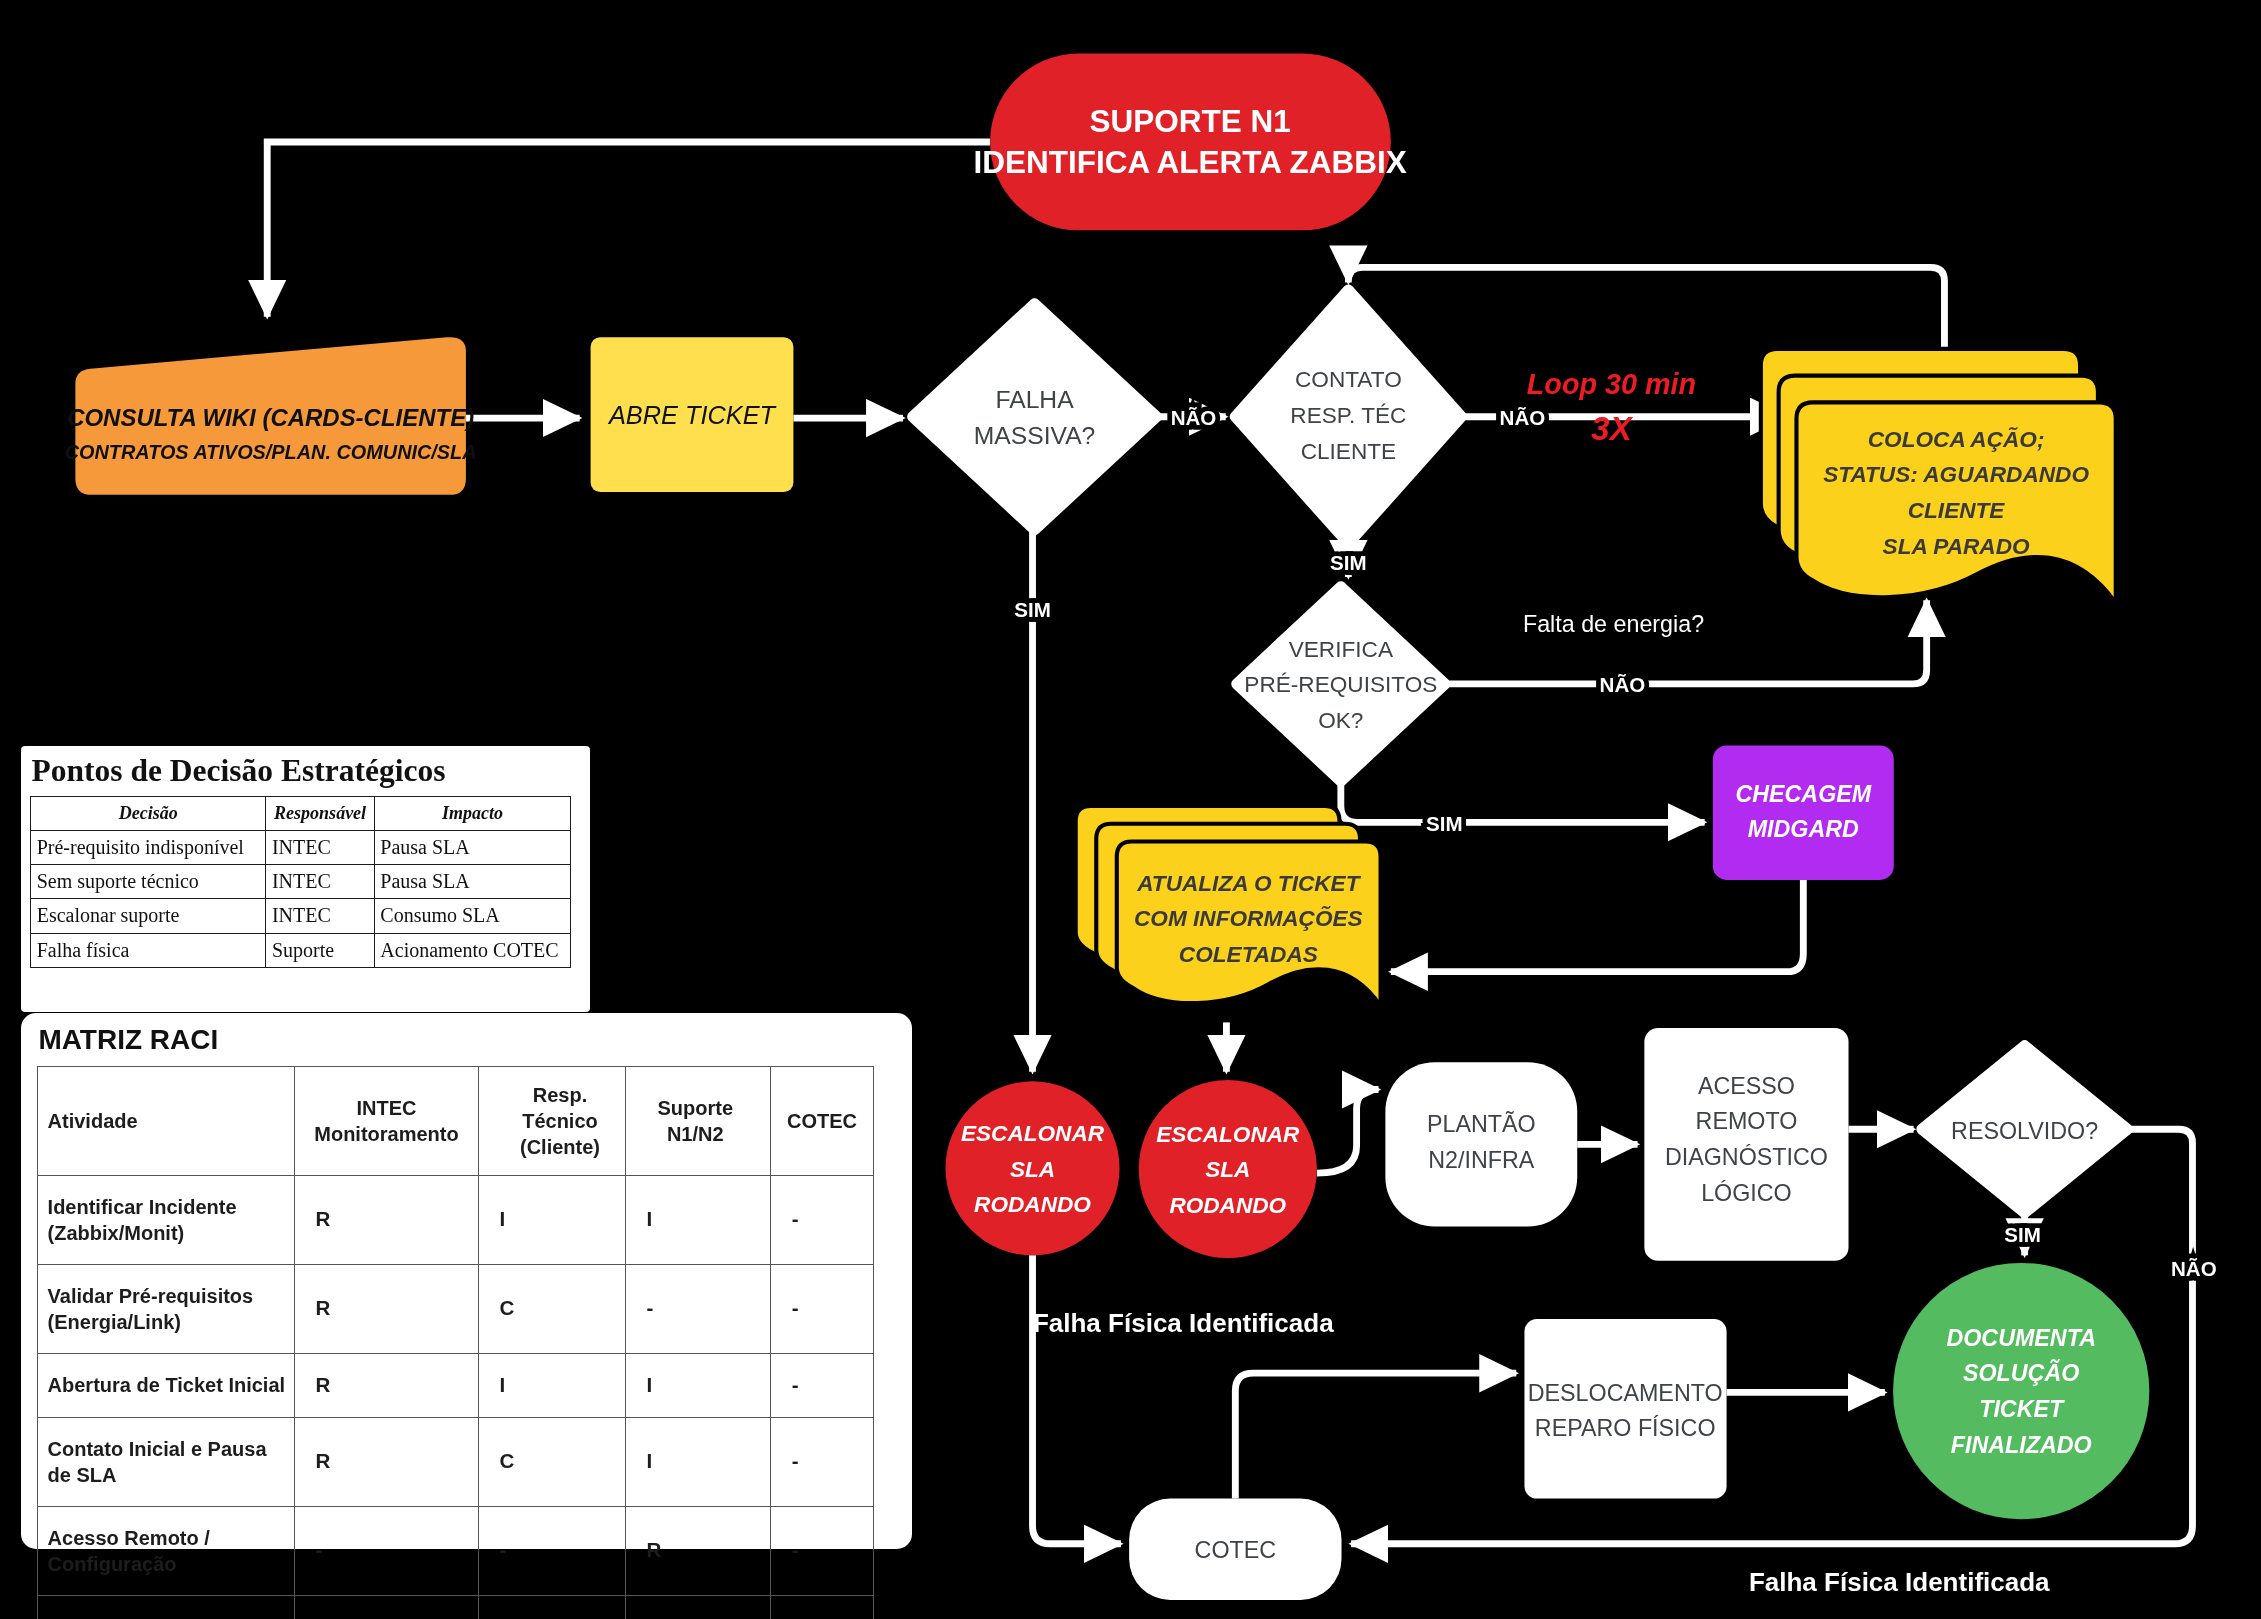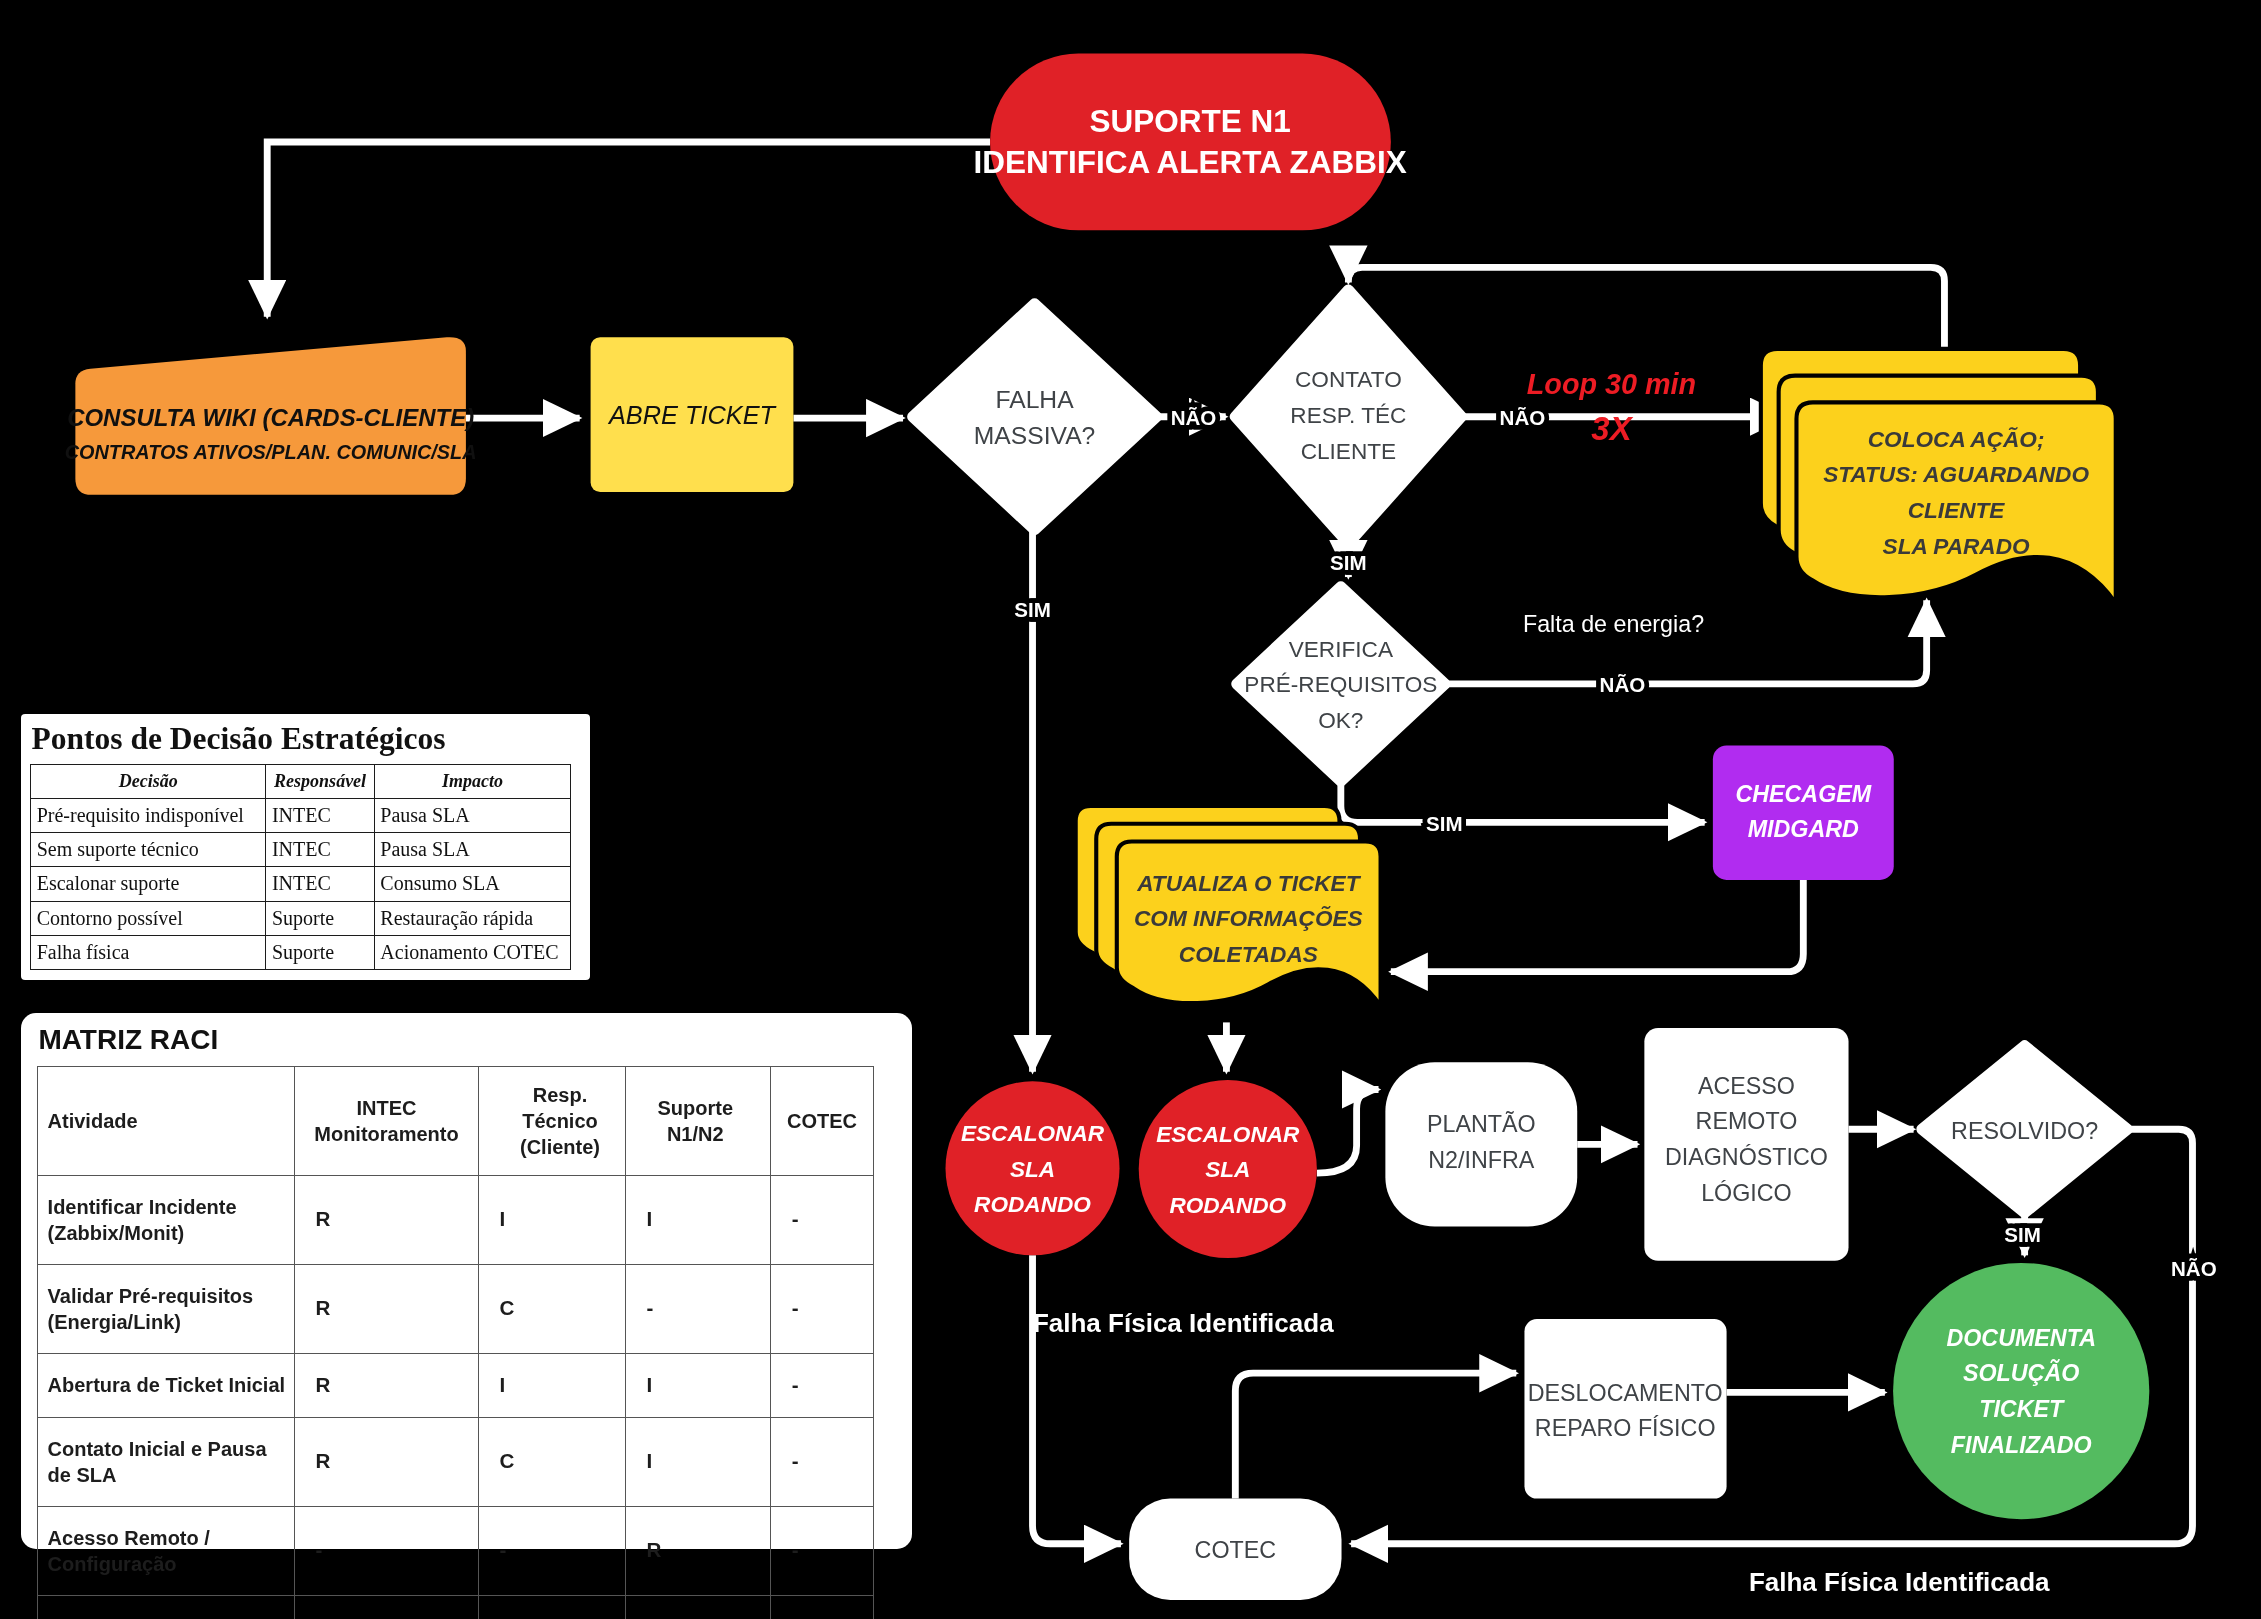--- a/index.html
+++ b/index.html
@@ -6,21 +6,21 @@
   .canvas{position:relative;width:2261px;height:1620px;background:#000;overflow:hidden;
           font-family:"Liberation Sans",sans-serif;}
   svg{position:absolute;left:0;top:0;}
   svg text{font-family:"Liberation Sans",sans-serif;}
   .halo{paint-order:stroke;stroke:#000;stroke-width:14px;fill:#fff;font-weight:bold;}
   .edge{fill:none;stroke:#fff;stroke-width:10;}
   .wlabel{fill:#fff;font-weight:bold;}
   .dtext{fill:#3f4347;}
   .nib{font-style:italic;font-weight:bold;}
   .panel{position:absolute;background:#fff;color:#111;}
-  .panel.decision{left:20.6px;top:714px;width:569px;height:266px;border-radius:4.1px;padding:6.9px 9.6px;box-sizing:border-box;}
+  .panel.decision{left:20.6px;top:746px;width:569px;height:266px;border-radius:4.1px;padding:6.9px 9.6px;box-sizing:border-box;}
   .panel.raci{left:20.6px;top:1013px;width:891px;height:536px;border-radius:15px;padding:11px 16.4px;box-sizing:border-box;}
   .dec-title{font-family:"Liberation Serif",serif;font-weight:bold;font-size:31.5px;margin:0 0 6.9px 1.4px;}
   table.dec{border-collapse:collapse;font-family:"Liberation Serif",serif;font-size:20px;width:541px;}
   table.dec th,table.dec td{border:1.4px solid #1c1c1c;padding:4.1px 5.5px;height:25px;}
   table.dec th{font-style:italic;font-weight:bold;text-align:center;font-size:18px;}
   .raci-title{font-weight:bold;font-size:28px;margin:0 0 9.6px 1.4px;}
   table.raci{border-collapse:collapse;font-size:20px;font-weight:bold;color:#1d1d1d;}
   table.raci th,table.raci td{border:1.4px solid #555;vertical-align:middle;line-height:1.3;}
   table.raci th{font-size:20px;text-align:center;padding:9.6px 6.9px;height:89px;}
   table.raci th.act{text-align:left;padding-left:9.6px;}
@@ -189,25 +189,20 @@
         <td>Sem suporte técnico</td>
         <td>INTEC</td>
         <td>Pausa SLA</td>
       </tr>
       <tr>
         <td>Escalonar suporte</td>
         <td>INTEC</td>
         <td>Consumo SLA</td>
       </tr>
       <tr>
-        <td>Contorno possível</td>
-        <td>Suporte</td>
-        <td>Restauração rápida</td>
-      </tr>
-      <tr>
         <td>Falha física</td>
         <td>Suporte</td>
         <td>Acionamento COTEC</td>
       </tr>
     </tbody>
   </table>
 </div>
 
 <div class="panel raci">
   <div class="raci-title">MATRIZ RACI</div>

